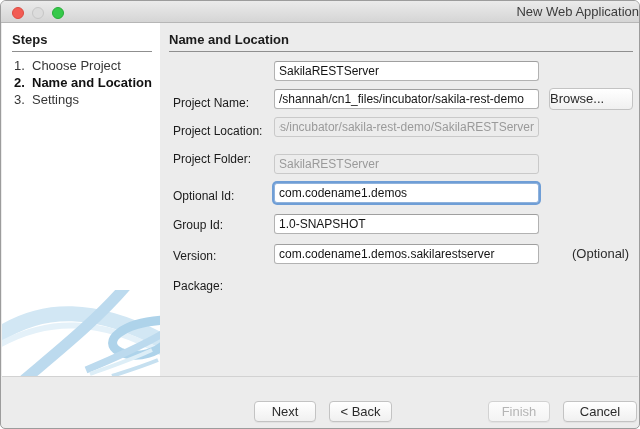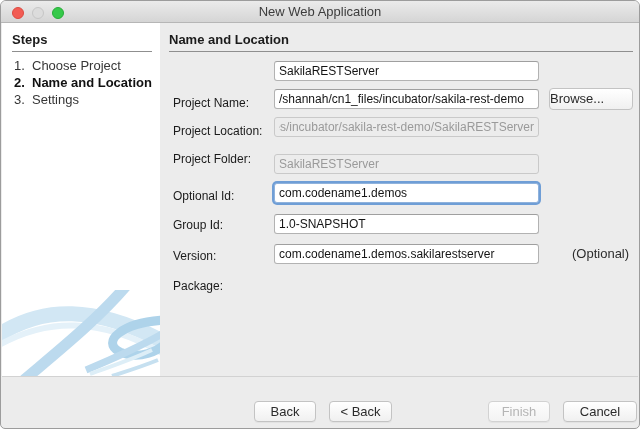--- a/index.html
+++ b/index.html
@@ -10,21 +10,21 @@
     border-radius:6px 6px 5px 5px; overflow:hidden;
   }
   
   .titlebar {
     position:absolute; top:0; left:0; right:0; height:22px;
     background:linear-gradient(180deg,#ebebeb,#d5d5d5);
     border-bottom:1px solid #b6b6b6;
   }
   .title {
     position:absolute; top:0; left:0; right:0; height:38px;
-    text-align:center; line-height:22px; font-size:13px; color:#3c3c3c;
+    text-align:right; line-height:22px; font-size:13px; color:#3c3c3c;
   }
   .lights { position:absolute; left:11px; top:6px; display:flex; gap:8px; }
   .light { width:12px; height:12px; border-radius:50%; }
   .light.red   { background:#f25c54; border:1px solid #dd4a41; }
   .light.gray  { background:#dcdcdc; border:1px solid #c6c6c6; }
   .light.green { background:#36c94a; border:1px solid #27ad38; }
   
   .sidebar {
     position:absolute; left:1px; top:22px; width:158px; height:353px;
     background:#ffffff; overflow:hidden;
@@ -160,19 +160,19 @@
 
     <div class="row-label" style="top:191px">Version:</div>
     <input class="field" style="top: 191px;" type="text" value="1.0-SNAPSHOT">
 
     <div class="row-label" style="top:221px">Package:</div>
     <input class="field" style="top: 221px;" type="text" value="com.codename1.demos.sakilarestserver">
     <div class="optional" style="top:221px">(Optional)</div>
   </div>
 
   <div class="buttonbar">
-    <button class="btn" style="left:252px; top:24px; width:62px">Back</button>
+    <button class="btn" style="left:252px; top:24px; width:62px">Next</button>
     <button class="btn" style="left:327px; top:24px; width:63px">&lt; Back</button>
     <button class="btn disabled" style="left:486px; top:24px; width:62px">Finish</button>
     <button class="btn" style="left:561px; top:24px; width:74px">Cancel</button>
   </div>
 
 </div>
 
 </body></html>

